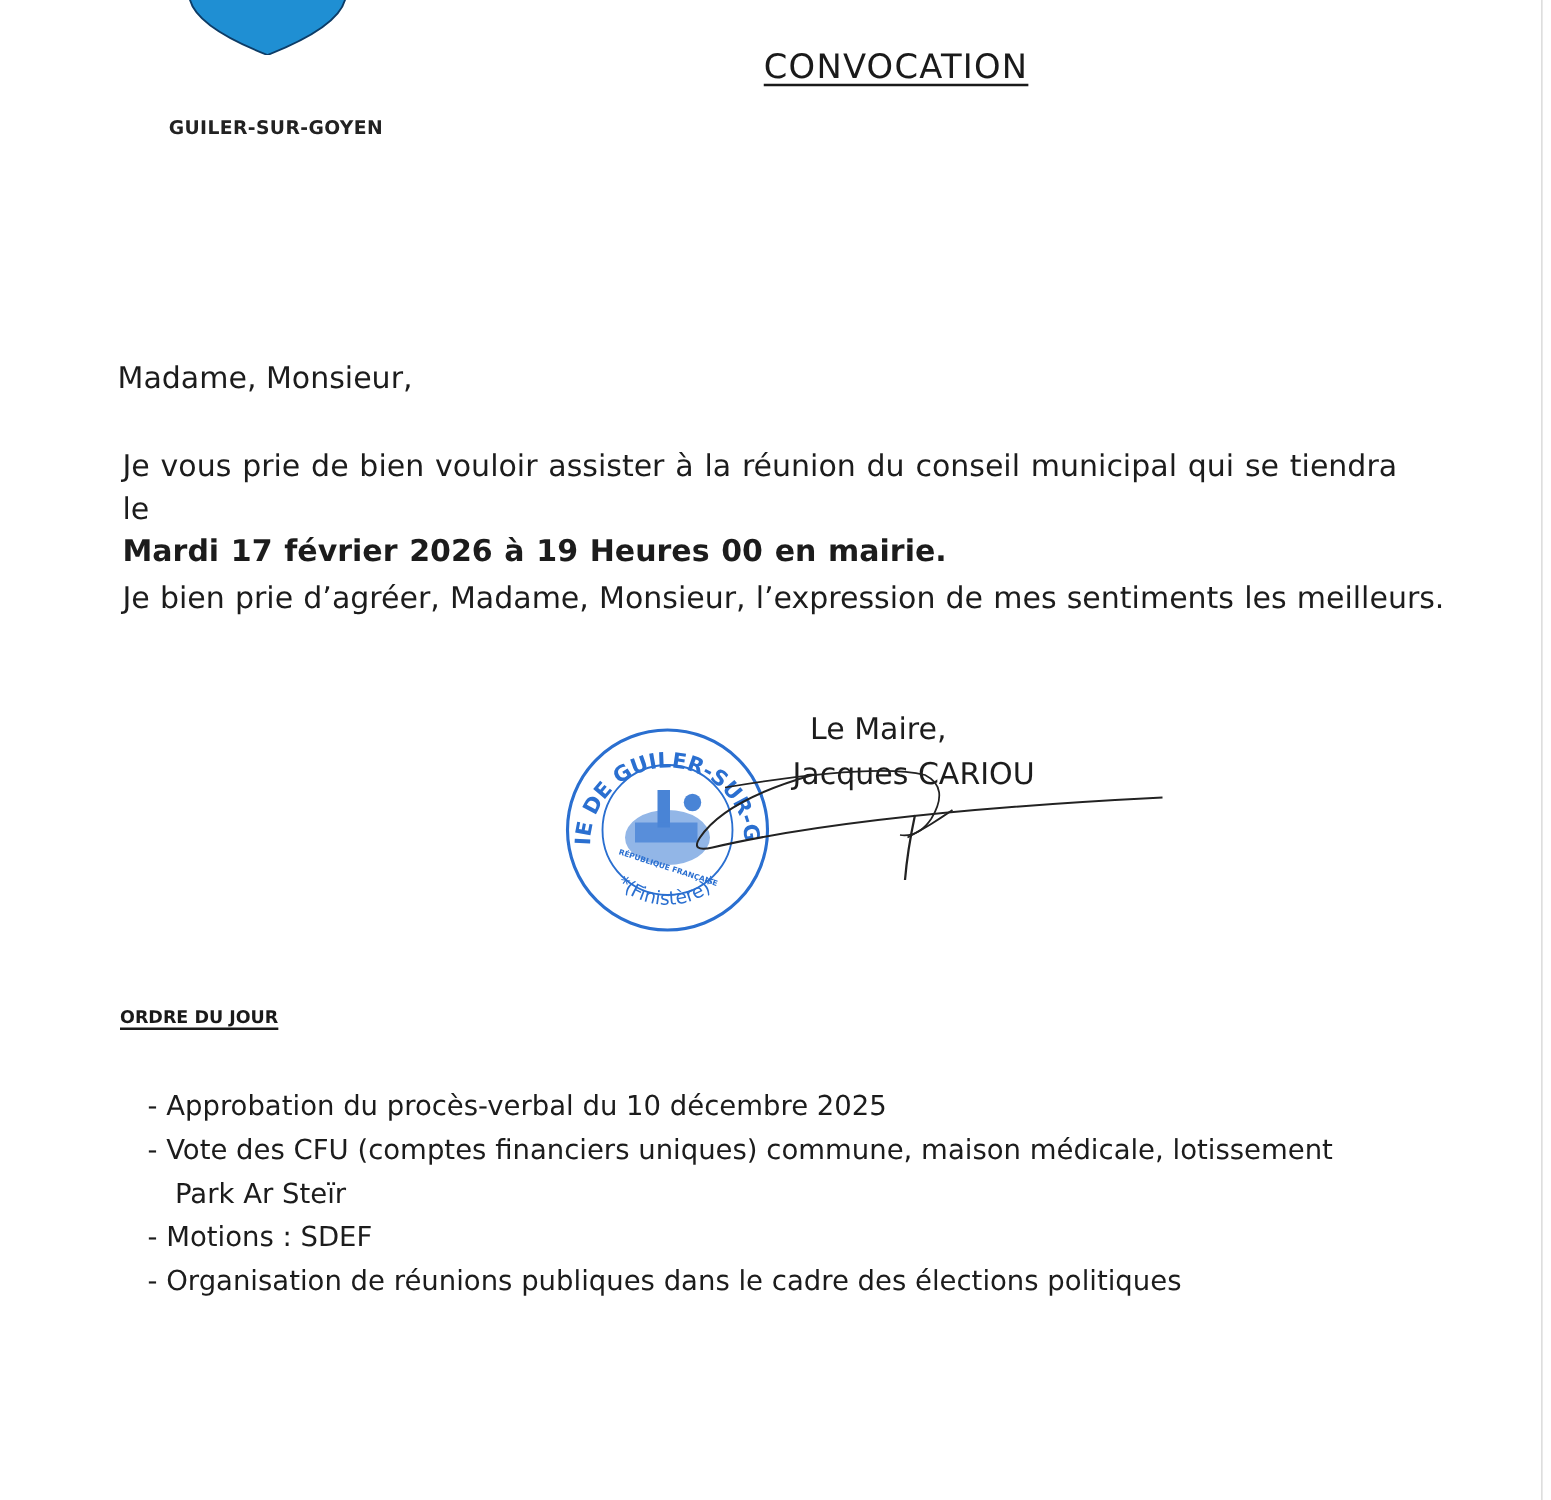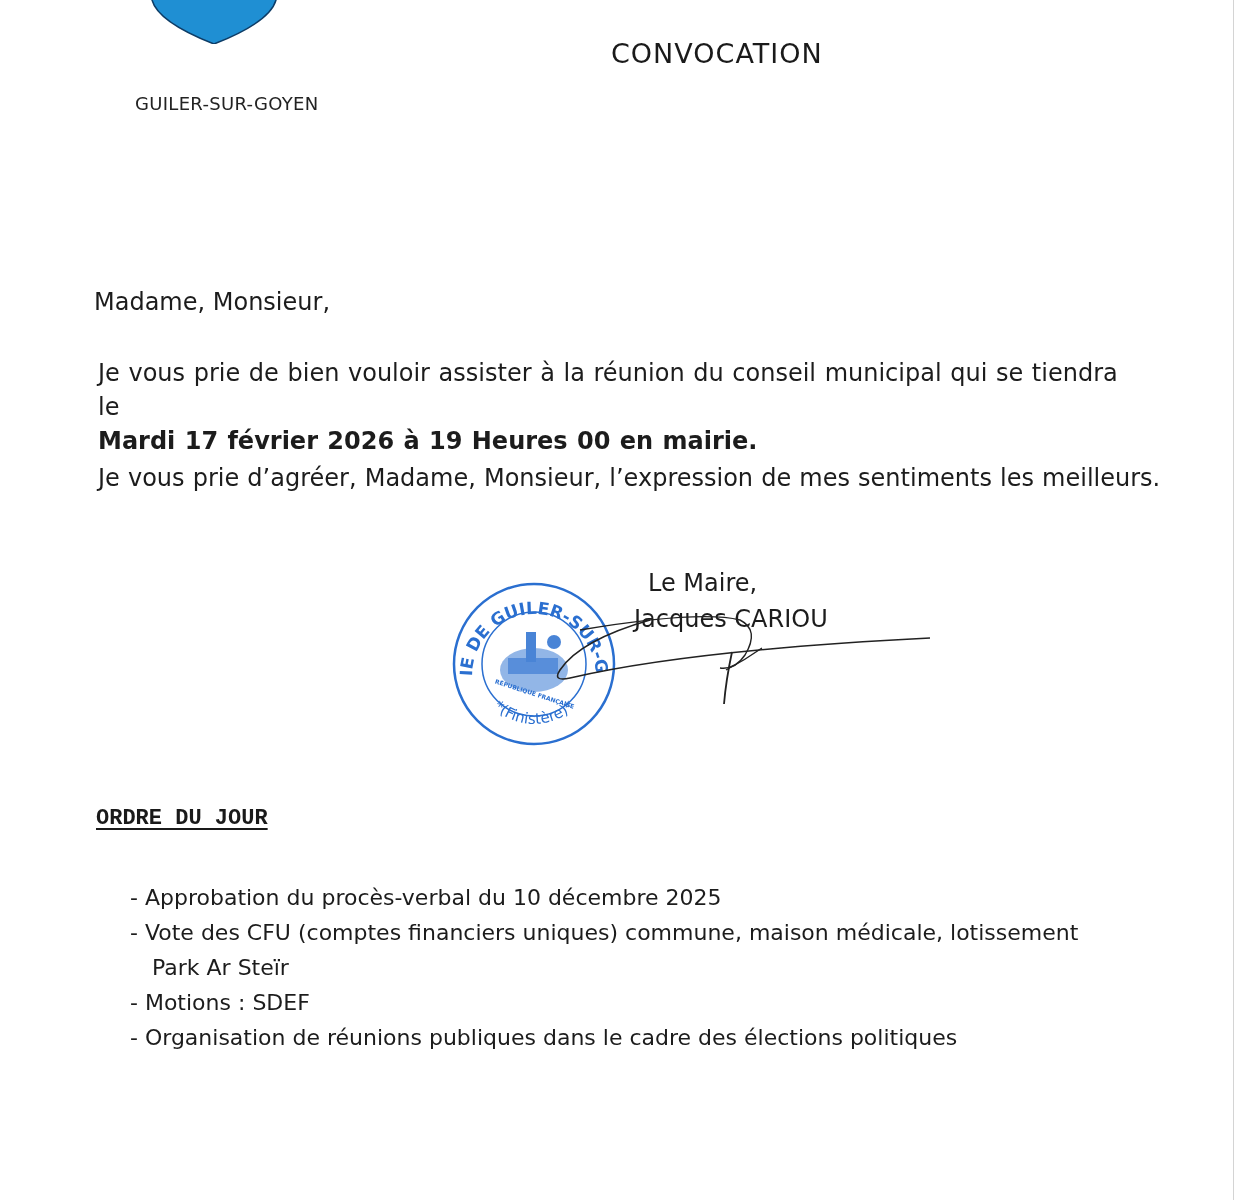--- a/index.html
+++ b/index.html
@@ -6,45 +6,45 @@
     body {
       width: 1241px; height: 1200px; position: relative; overflow: hidden;
       font-family: "DejaVu Sans", sans-serif; color: #1a1a1a;
     }
     .page-edge {
       position: absolute; left: 1233px; top: 0; width: 1px; height: 1200px;
       background: #d4d4d4;
     }
     .shield { position: absolute; left: 150px; top: -40px; width: 128px; height: 84px; }
     .commune-name {
-      position: absolute; left: 135px; top: 93px; font-size: 18px; font-weight: normal;
+      position: absolute; left: 135px; top: 93px; font-size: 15px; font-weight: bold;
       letter-spacing: 0.3px; color: #222;
     }
     .doc-title {
       position: absolute; left: 611px; top: 38px; font-size: 27px; letter-spacing: 1px;
-      text-underline-offset: 5px; text-decoration-thickness: 2px;
+      text-decoration: underline; text-underline-offset: 5px; text-decoration-thickness: 2px;
       color: #1a1a1a;
     }
     .text {
       position: absolute; font-size: 24px; line-height: 34px; white-space: nowrap; color: #1c1c1c;
     }
     .greeting { left: 94px; top: 285px; }
     .para1 { left: 98px; top: 356px; width: 1030px; white-space: normal; word-spacing: 1px; }
     .para1 .bold { font-weight: bold; }
     .para2 { left: 98px; top: 461px; word-spacing: 0.5px; }
     .sign-title { left: 648px; top: 566px; }
     .sign-name { left: 634px; top: 602px; }
     .stamp { position: absolute; left: 450px; top: 580px; width: 168px; height: 168px; }
     .signature { position: absolute; left: 540px; top: 600px; width: 400px; height: 110px; }
     .agenda-title {
-      position: absolute; left: 96px; top: 806px; font-size: 22px; font-weight: bold;
-      text-decoration: underline; text-underline-offset: 4px; text-decoration-thickness: 2px; font-family: Liberation Mono, monospace;
+      position: absolute; left: 96px; top: 806px; font-size: 14px; font-weight: bold;
+      text-decoration: underline; text-underline-offset: 4px; text-decoration-thickness: 2px;
     }
     .agenda-list {
-      position: absolute; left: 118px; top: 868px; margin: 12px; padding: 0; list-style: none;
+      position: absolute; left: 118px; top: 868px; margin: 0; padding: 0; list-style: none;
       font-size: 22px; line-height: 35px; color: #1c1c1c;
     }
     .agenda-list li { white-space: nowrap; }
     .agenda-list .cont { padding-left: 22px; display: block; }
   </style>
 </head>
 <body>
 
 <div class="page-edge"></div>
 
@@ -56,21 +56,21 @@
 
 <div class="doc-title">CONVOCATION</div>
 
 <div class="text greeting">Madame, Monsieur,</div>
 
 <div class="text para1">
   <span>Je vous prie de bien vouloir assister à la réunion du conseil municipal qui se tiendra le</span><br>
   <span class="bold">Mardi 17 février 2026 à 19 Heures 00 en mairie.</span>
 </div>
 
-<div class="text para2">Je vous prie d’agréer, Madame, Monsieur, l’expression de mes sentiments les meilleurs.</div>
+<div class="text para2">Je bien prie d’agréer, Madame, Monsieur, l’expression de mes sentiments les meilleurs.</div>
 
 <svg class="stamp" viewBox="0 0 168 168">
   <defs>
     <path id="topArc" d="M22 96 A62 62 0 1 1 146 96"></path>
     <path id="botArc" d="M30 110 A60 60 0 0 0 138 110"></path>
   </defs>
   <circle cx="84" cy="84" r="80" fill="none" stroke="#2a6fd0" stroke-width="2.5"></circle>
   <circle cx="84" cy="84" r="52" fill="none" stroke="#2a6fd0" stroke-width="1.5"></circle>
   <text font-family="DejaVu Sans, sans-serif" font-size="17" font-weight="bold" fill="#2a6fd0">
     <textPath href="#topArc" startOffset="50%" text-anchor="middle">MAIRIE DE GUILER-SUR-GOYEN</textPath>

